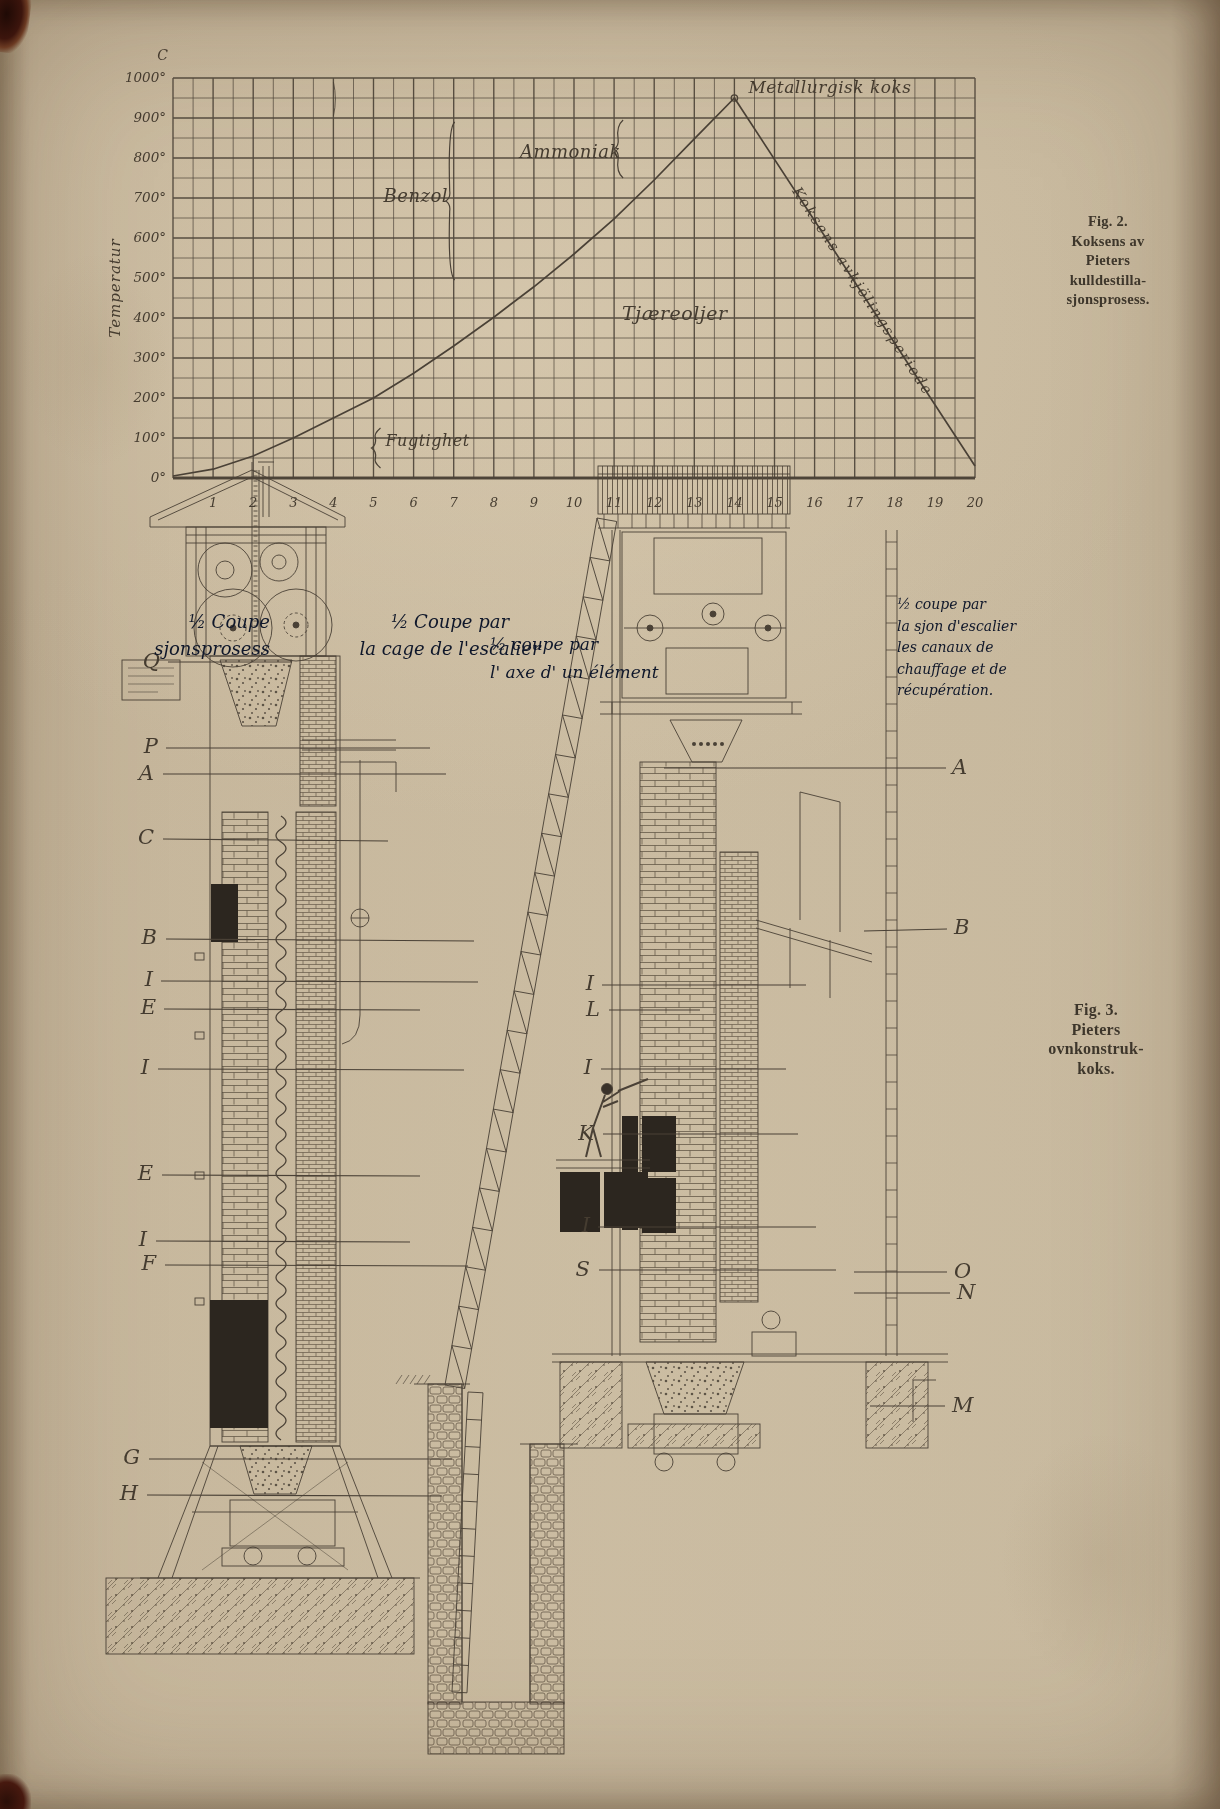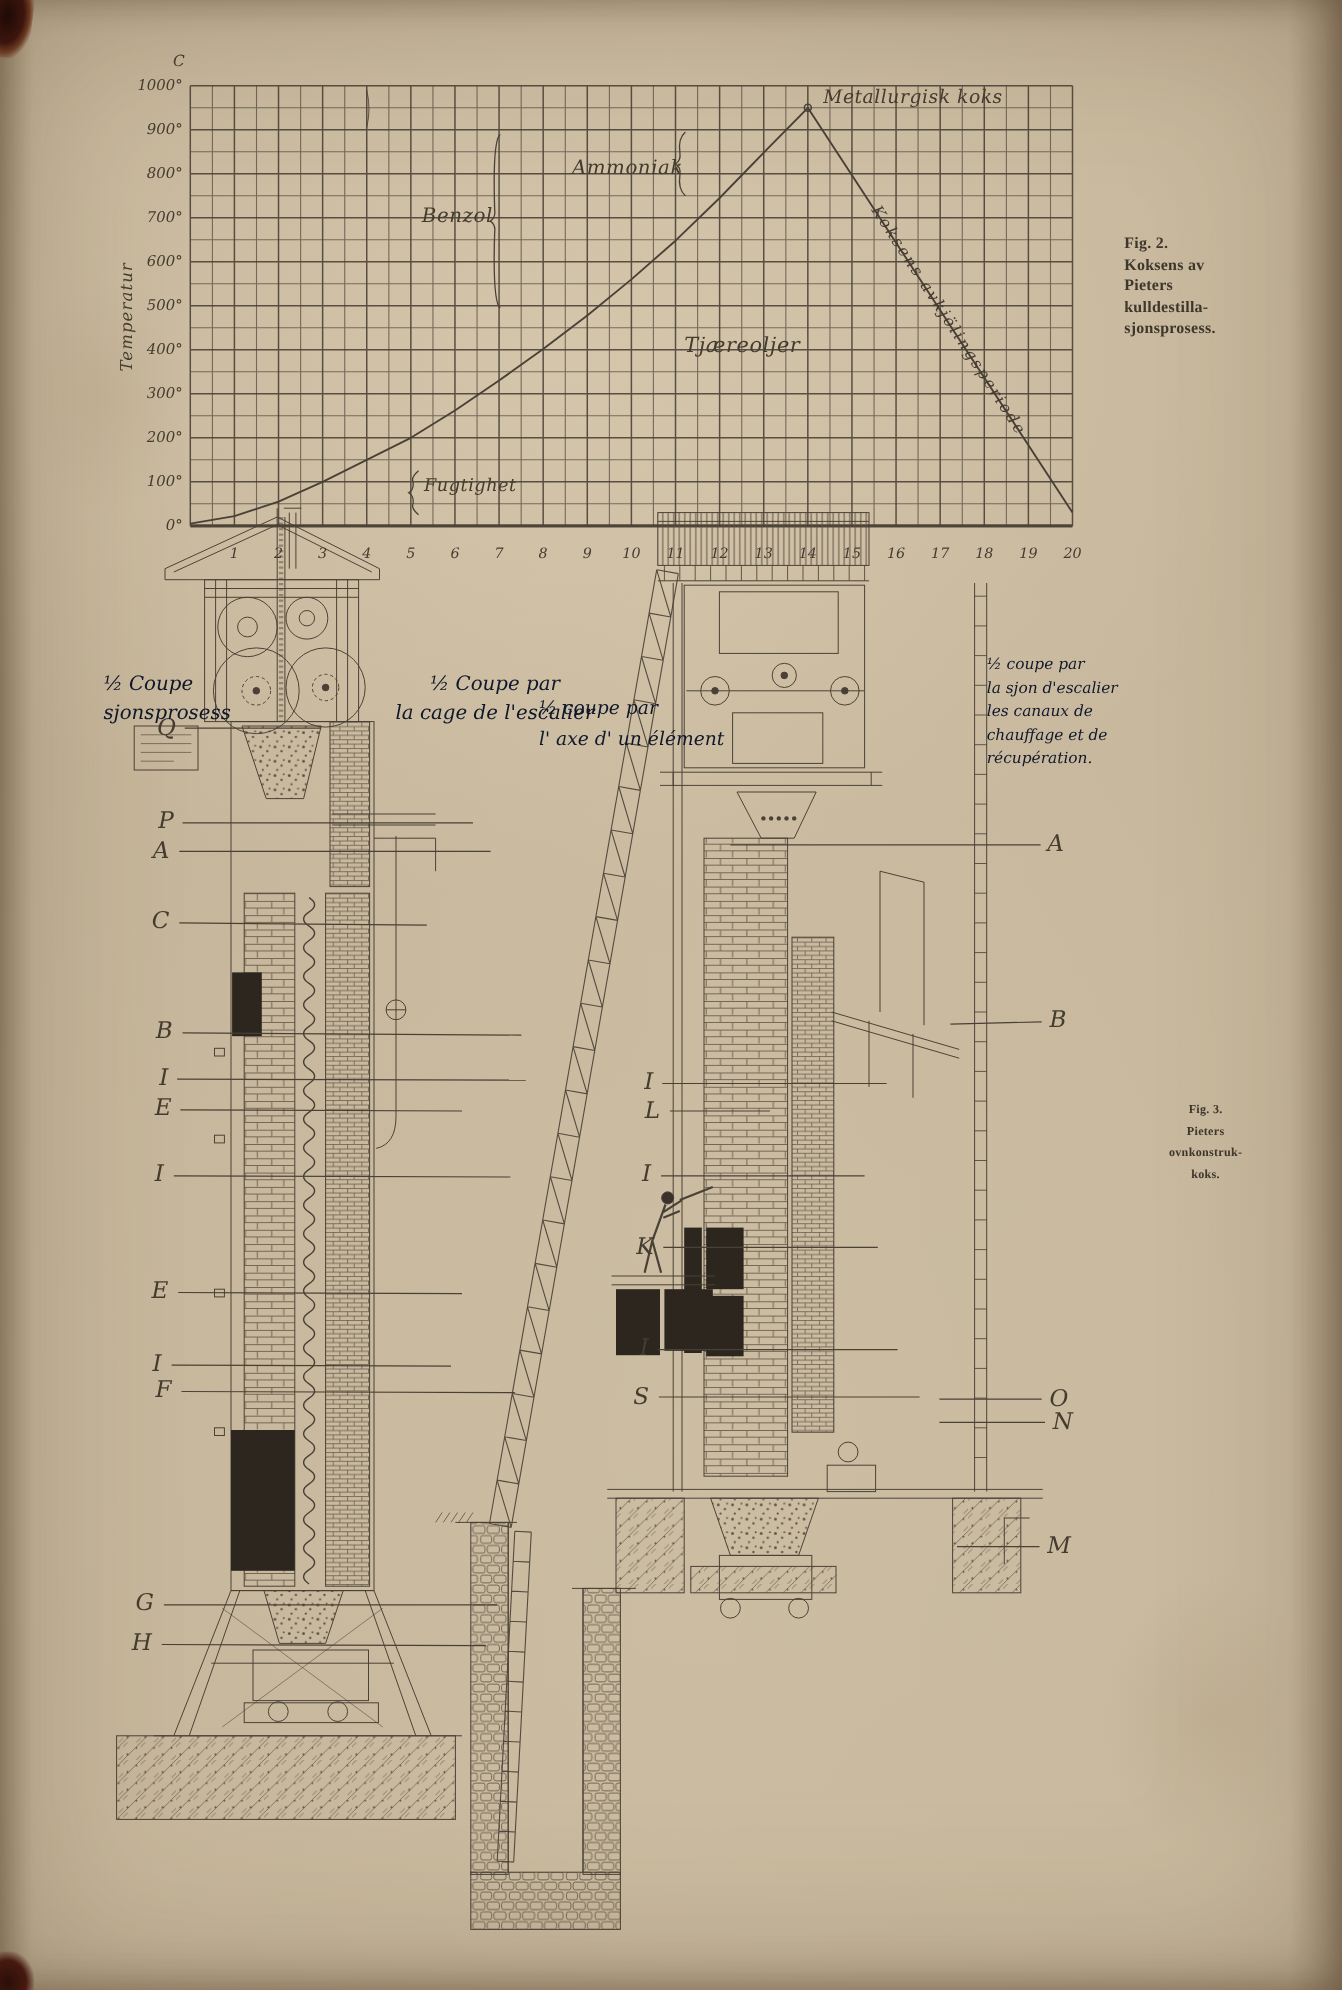--- a/index.html
+++ b/index.html
@@ -8,24 +8,24 @@
     font-family:"Liberation Serif",serif;
     background:
       radial-gradient(1100px 800px at 42% 18%, rgba(222,208,182,.55) 0%, rgba(222,208,182,0) 62%),
       radial-gradient(1500px 1300px at 55% 72%, rgba(206,192,166,.5) 0%, rgba(206,192,166,0) 70%),
       linear-gradient(90deg,#ab9a7f 0%,#c4b499 2.5%,#c9ba9f 50%,#c6b79c 96%,#a4927a 100%),
       #c9ba9f;
   }
   #plate{position:absolute;left:0;top:0;width:1220px;height:1809px}
   .cap{position:absolute;color:#3e372c;pointer-events:none}
   .cap-print{font-family:"Liberation Serif",serif;font-weight:700;letter-spacing:.25px}
-  .fig2-caption{left:1022px;top:212px;width:172px;font-size:14.5px;line-height:19.5px}
-  .fig3-caption{left:1018px;top:1000px;width:156px;text-align:center;font-size:11px;line-height:19.5px}
+  .fig2-caption{left:1022px;top:212px;width:172px;text-align:center;font-size:14.5px;line-height:19.5px}
+  .fig3-caption{left:1018px;top:1000px;width:156px;text-align:center;font-size:16px;line-height:19.5px}
   .hand{font-family:"DejaVu Serif",serif;font-style:italic;color:#0f172a}
-  .vt-left{left:94px;top:608px;width:176px;text-align:left;font-size:18px;line-height:27px}
+  .vt-left{left:94px;top:608px;width:176px;text-align:right;font-size:18px;line-height:27px}
   .vt-stair{left:352px;top:608px;width:196px;text-align:center;font-size:18px;line-height:27px}
   .vt-element{left:490px;top:630px;width:180px;text-align:left;font-size:17px;line-height:28px}
   .vt-right{left:897px;top:594px;width:130px;text-align:left;font-size:14px;line-height:21.5px}
   .vignette{position:absolute;inset:0;pointer-events:none;
     box-shadow:inset 0 0 140px 22px rgba(84,63,38,.26), inset -10px 0 34px rgba(60,40,20,.22), inset 0 -12px 40px rgba(60,40,20,.16), inset 6px 0 22px rgba(60,40,20,.14);}
   .corner-tl{position:absolute;left:-7px;top:-9px;width:36px;height:62px;pointer-events:none;
     background:radial-gradient(ellipse at 35% 38%, #1f0a05 0%, #3c150d 46%, #6b3a22 62%, rgba(107,58,34,0) 76%);transform:rotate(7deg)}
   .corner-bl{position:absolute;left:-11px;bottom:-13px;width:42px;height:48px;pointer-events:none;
     background:radial-gradient(ellipse at 42% 58%, #2a0f08 0%, #47190f 50%, rgba(71,25,15,0) 74%)}
   .stain1{position:absolute;left:1000px;top:1430px;width:200px;height:260px;pointer-events:none;

